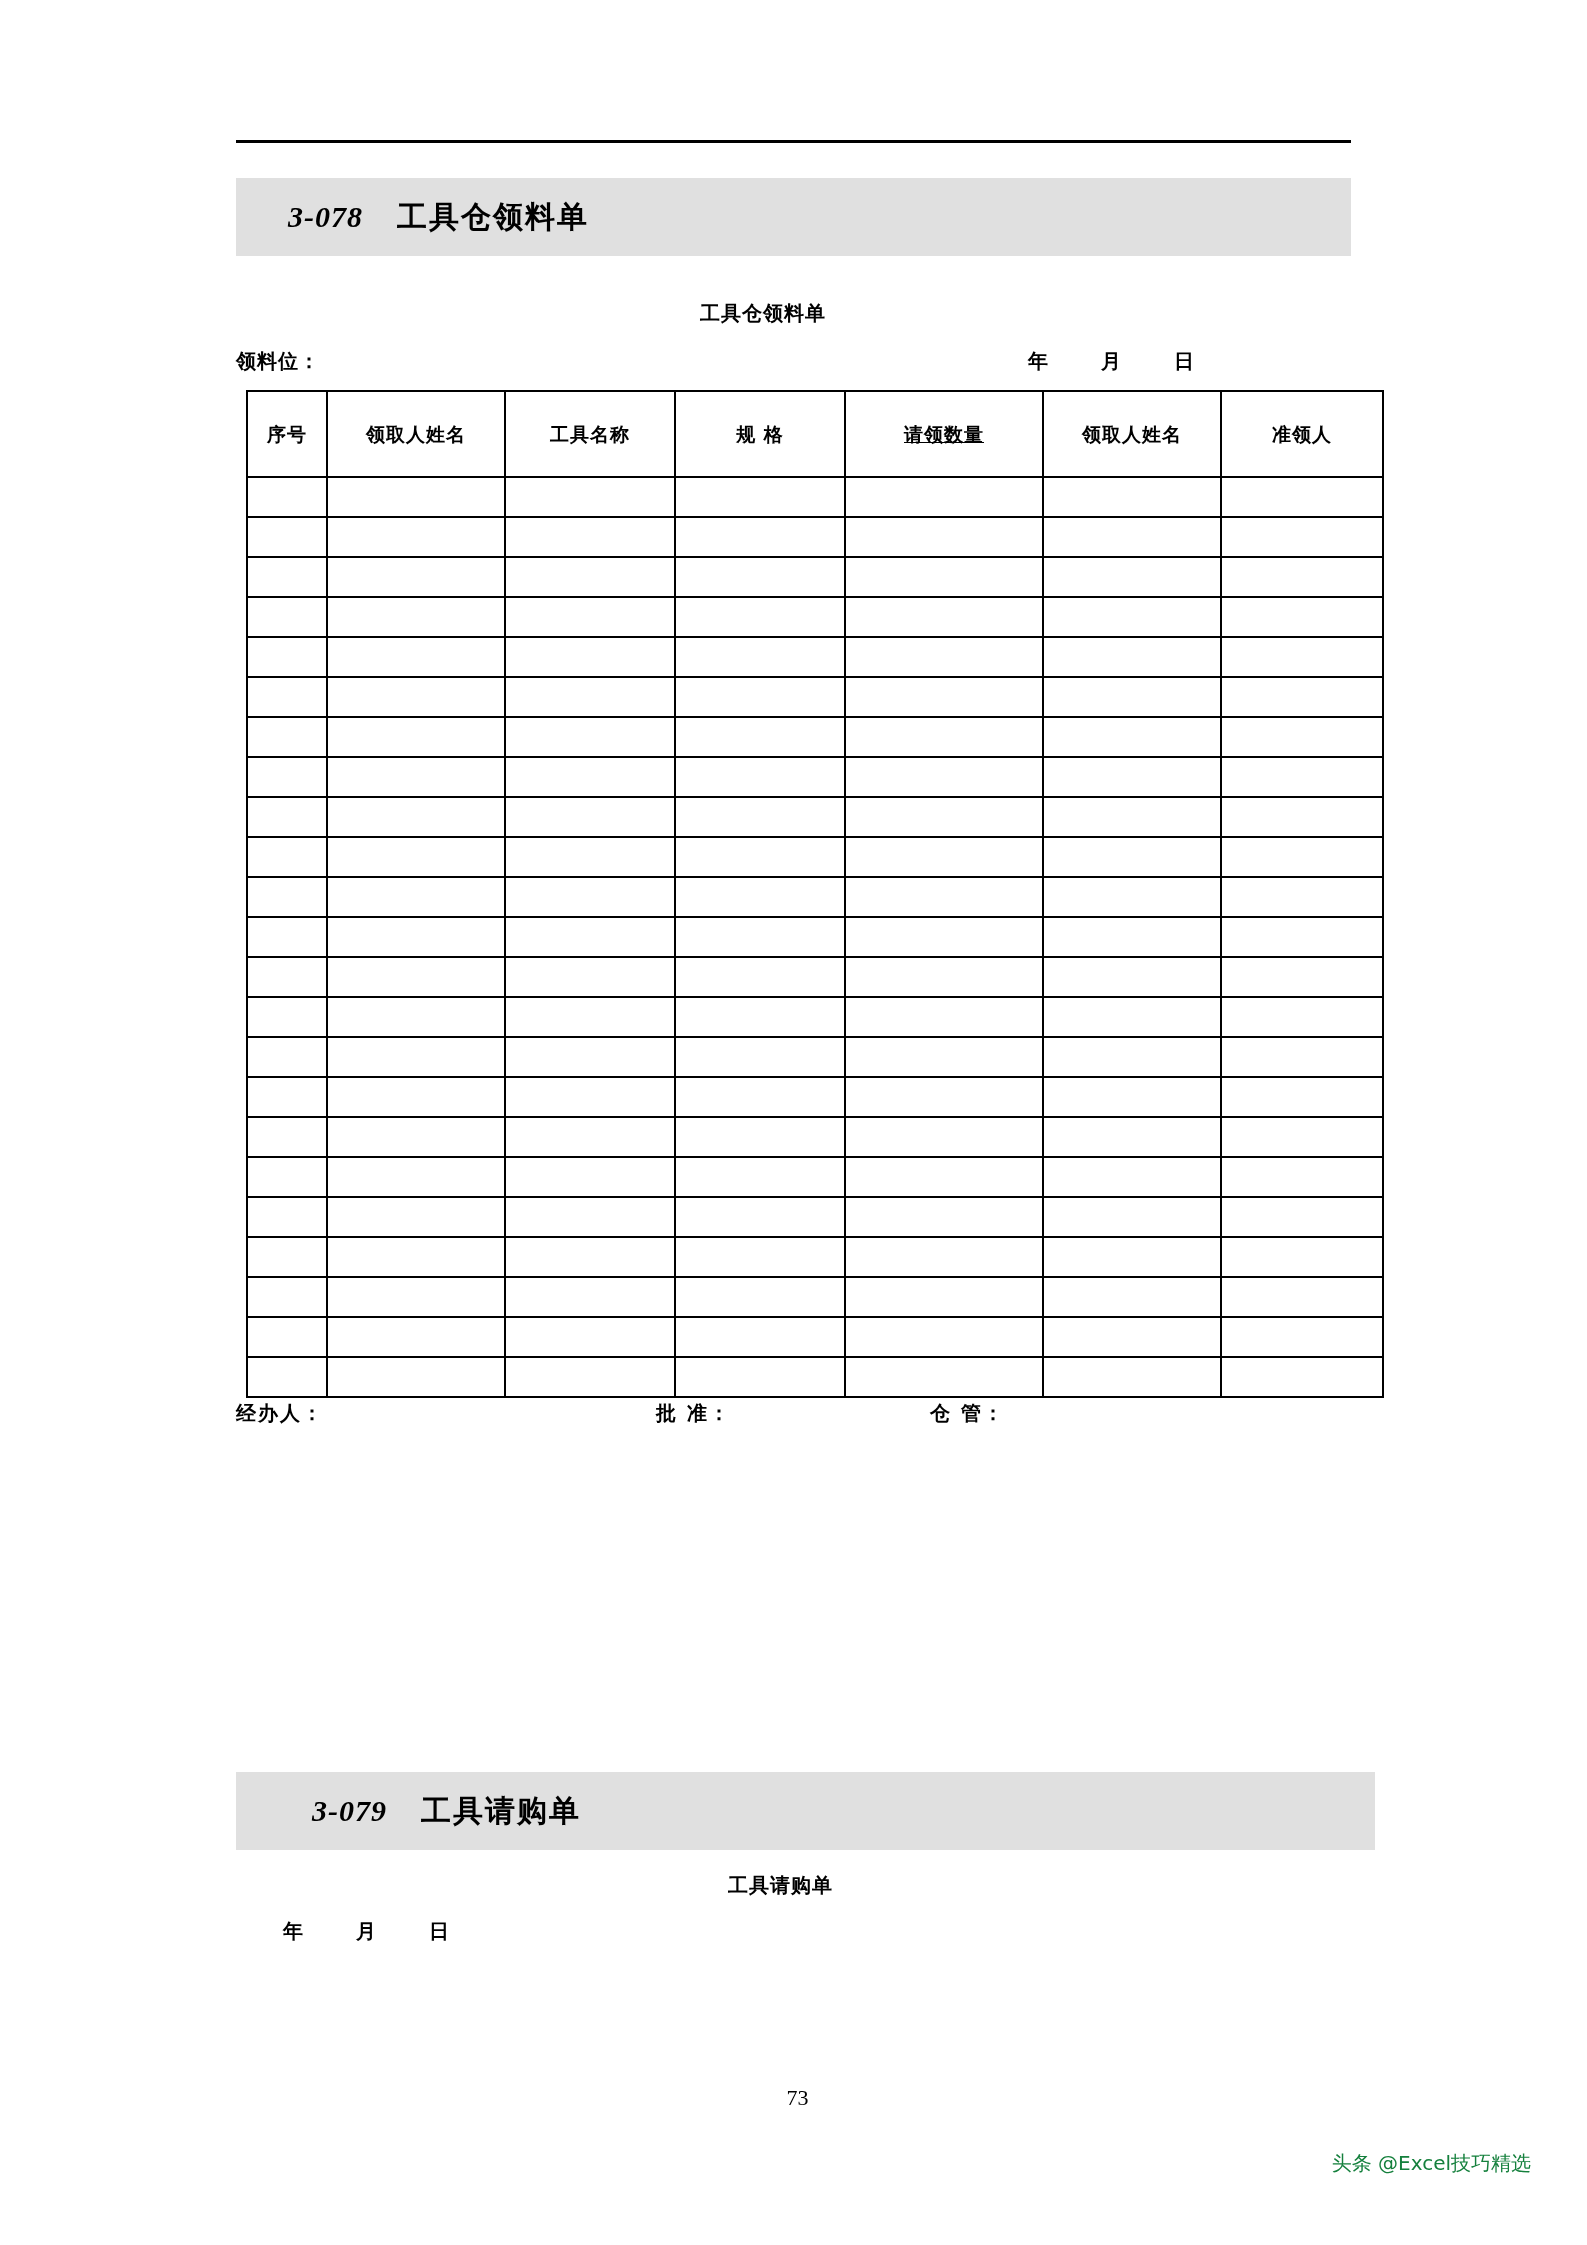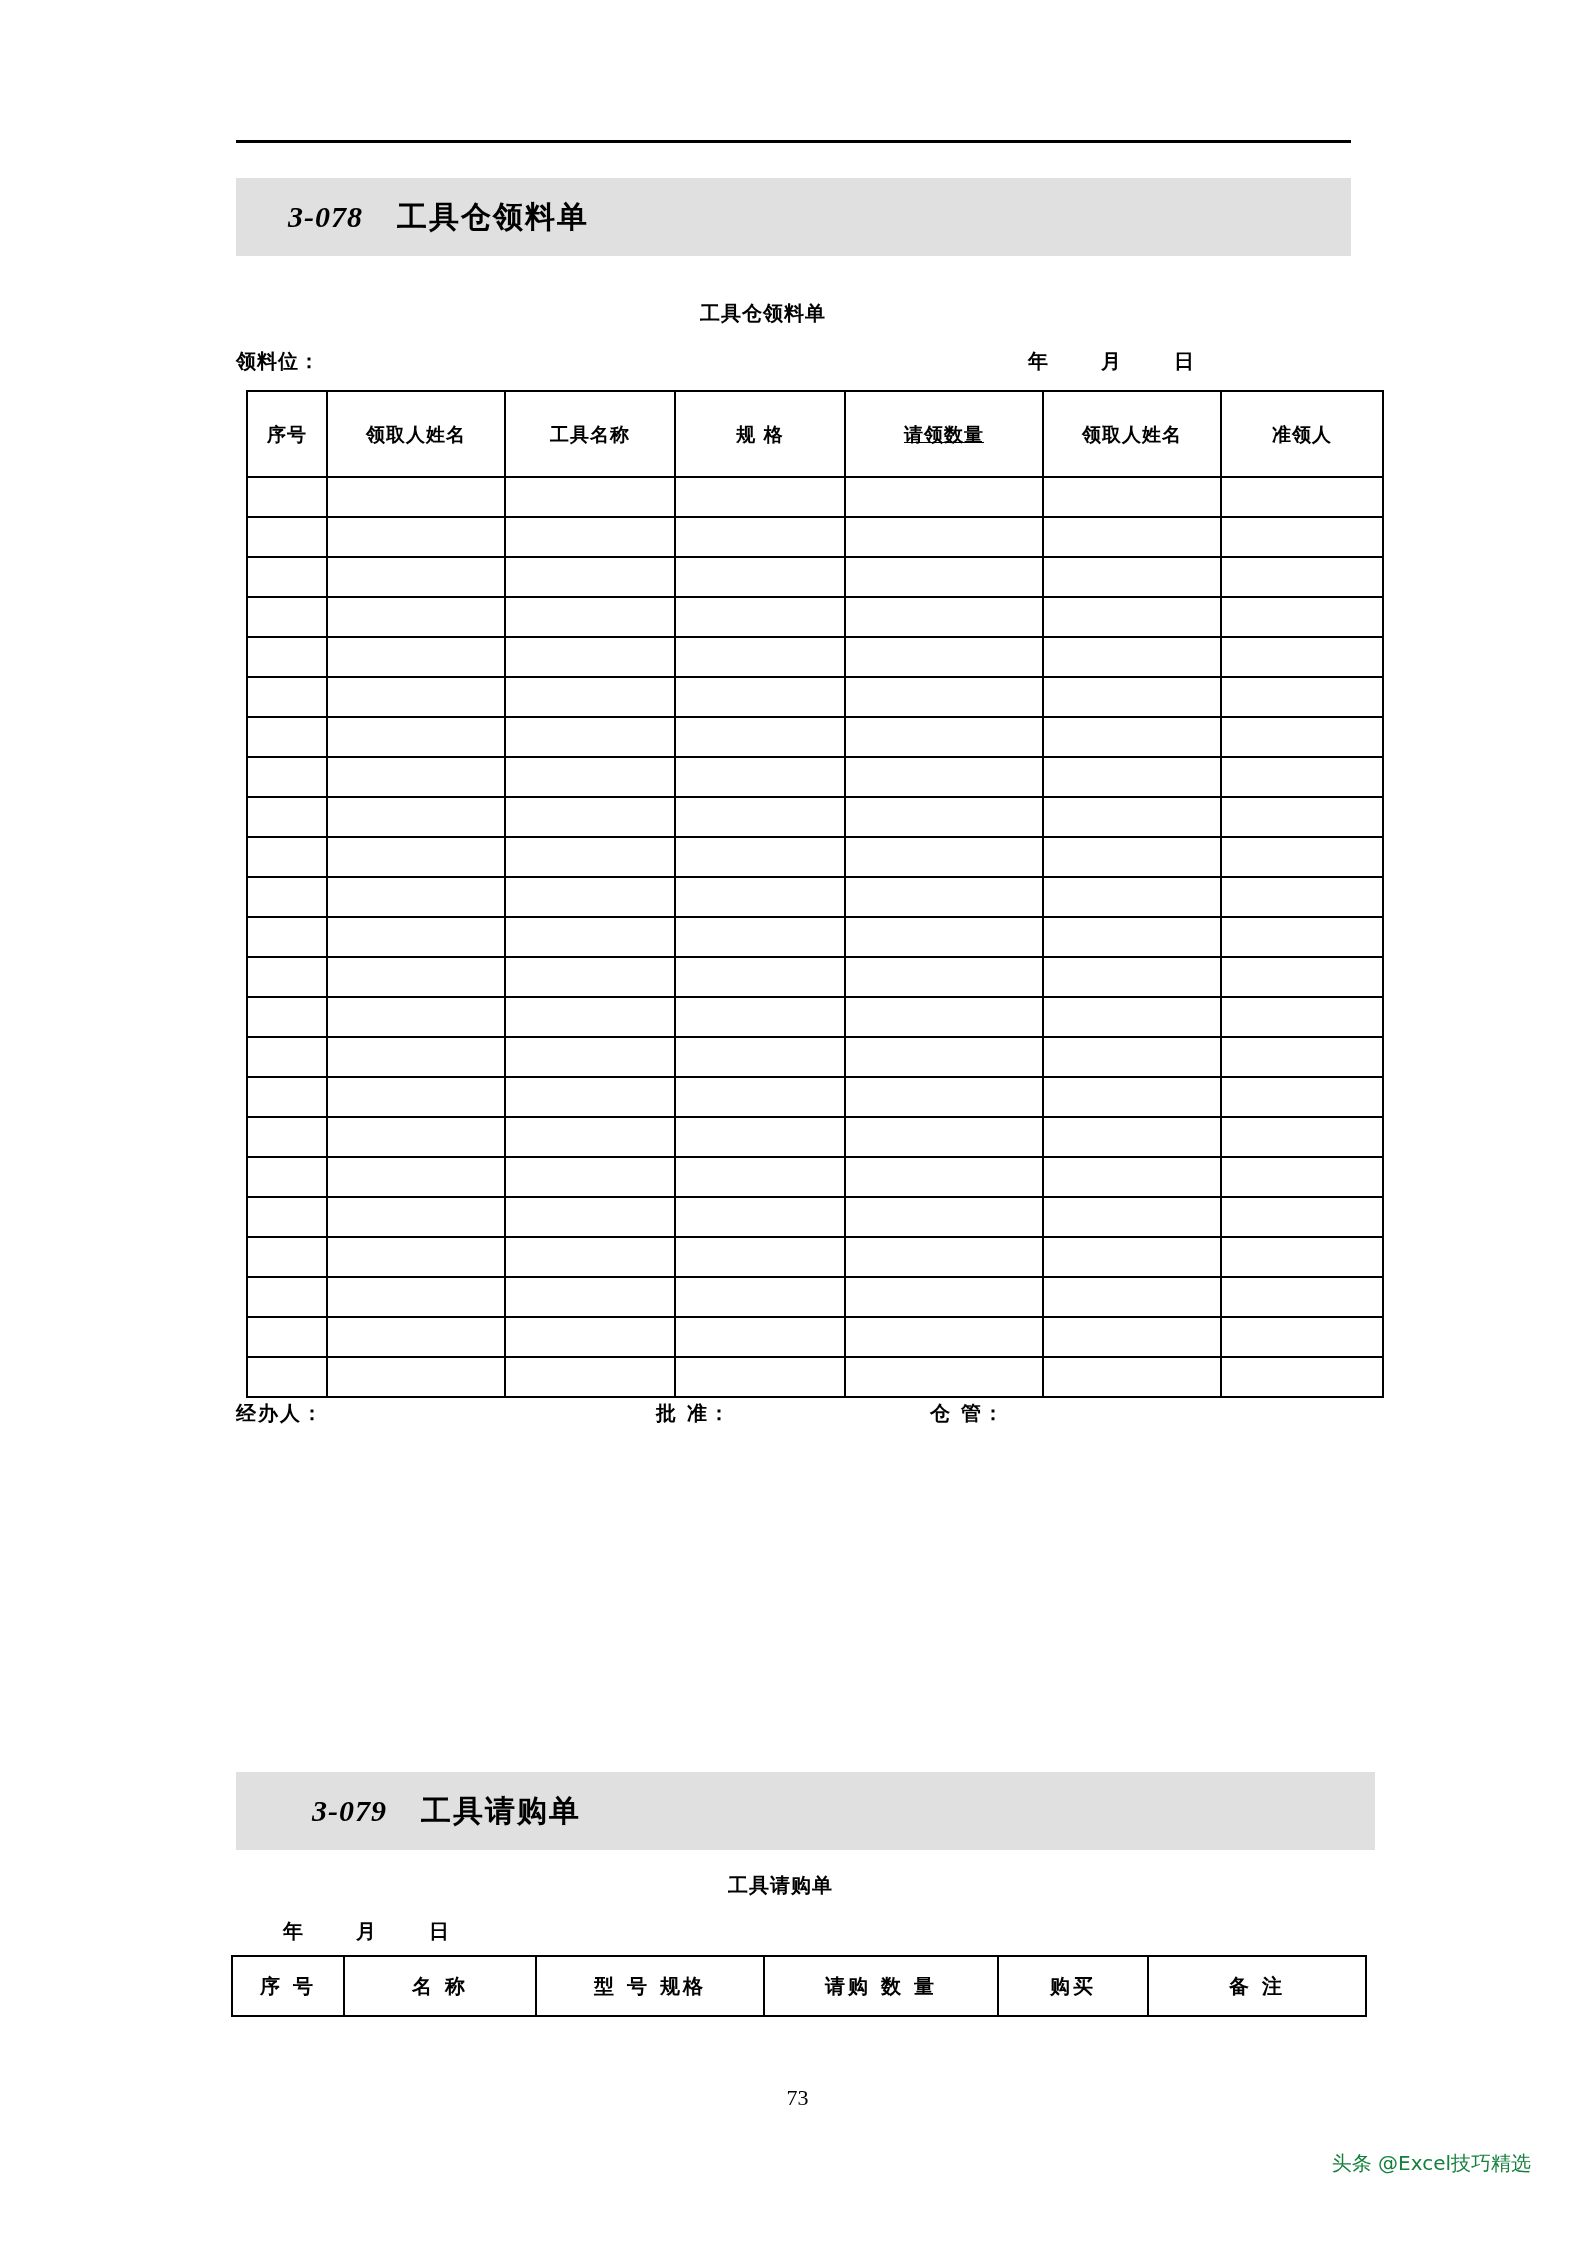--- a/index.html
+++ b/index.html
@@ -428,30 +428,17 @@
     <span class="sec-num">3-079</span>
     <span class="sec-title">工具请购单</span>
   </div>
 
   <div class="form-title" id="form2-title">工具请购单</div>
 
   <div id="form2-date">
     <span class="y">年</span><span class="m">月</span><span class="d">日</span>
   </div>
 
-  <table class="grid" id="form2-table">
-    <thead>
-      <tr>
-        <th class="d0">序 号</th>
-        <th class="d1">名  称</th>
-        <th class="d2">型 号 规格</th>
-        <th class="d3">请购 数 量</th>
-        <th class="d4">购买</th>
-        <th class="d5">备  注</th>
-      </tr>
-    </thead>
-    <tbody id="form2-body"></tbody>
-  </table>
 
   <div id="page-number">73</div>
   <div id="watermark">头条 @Excel技巧精选</div>
 
 </div>
 
 </body></html>

